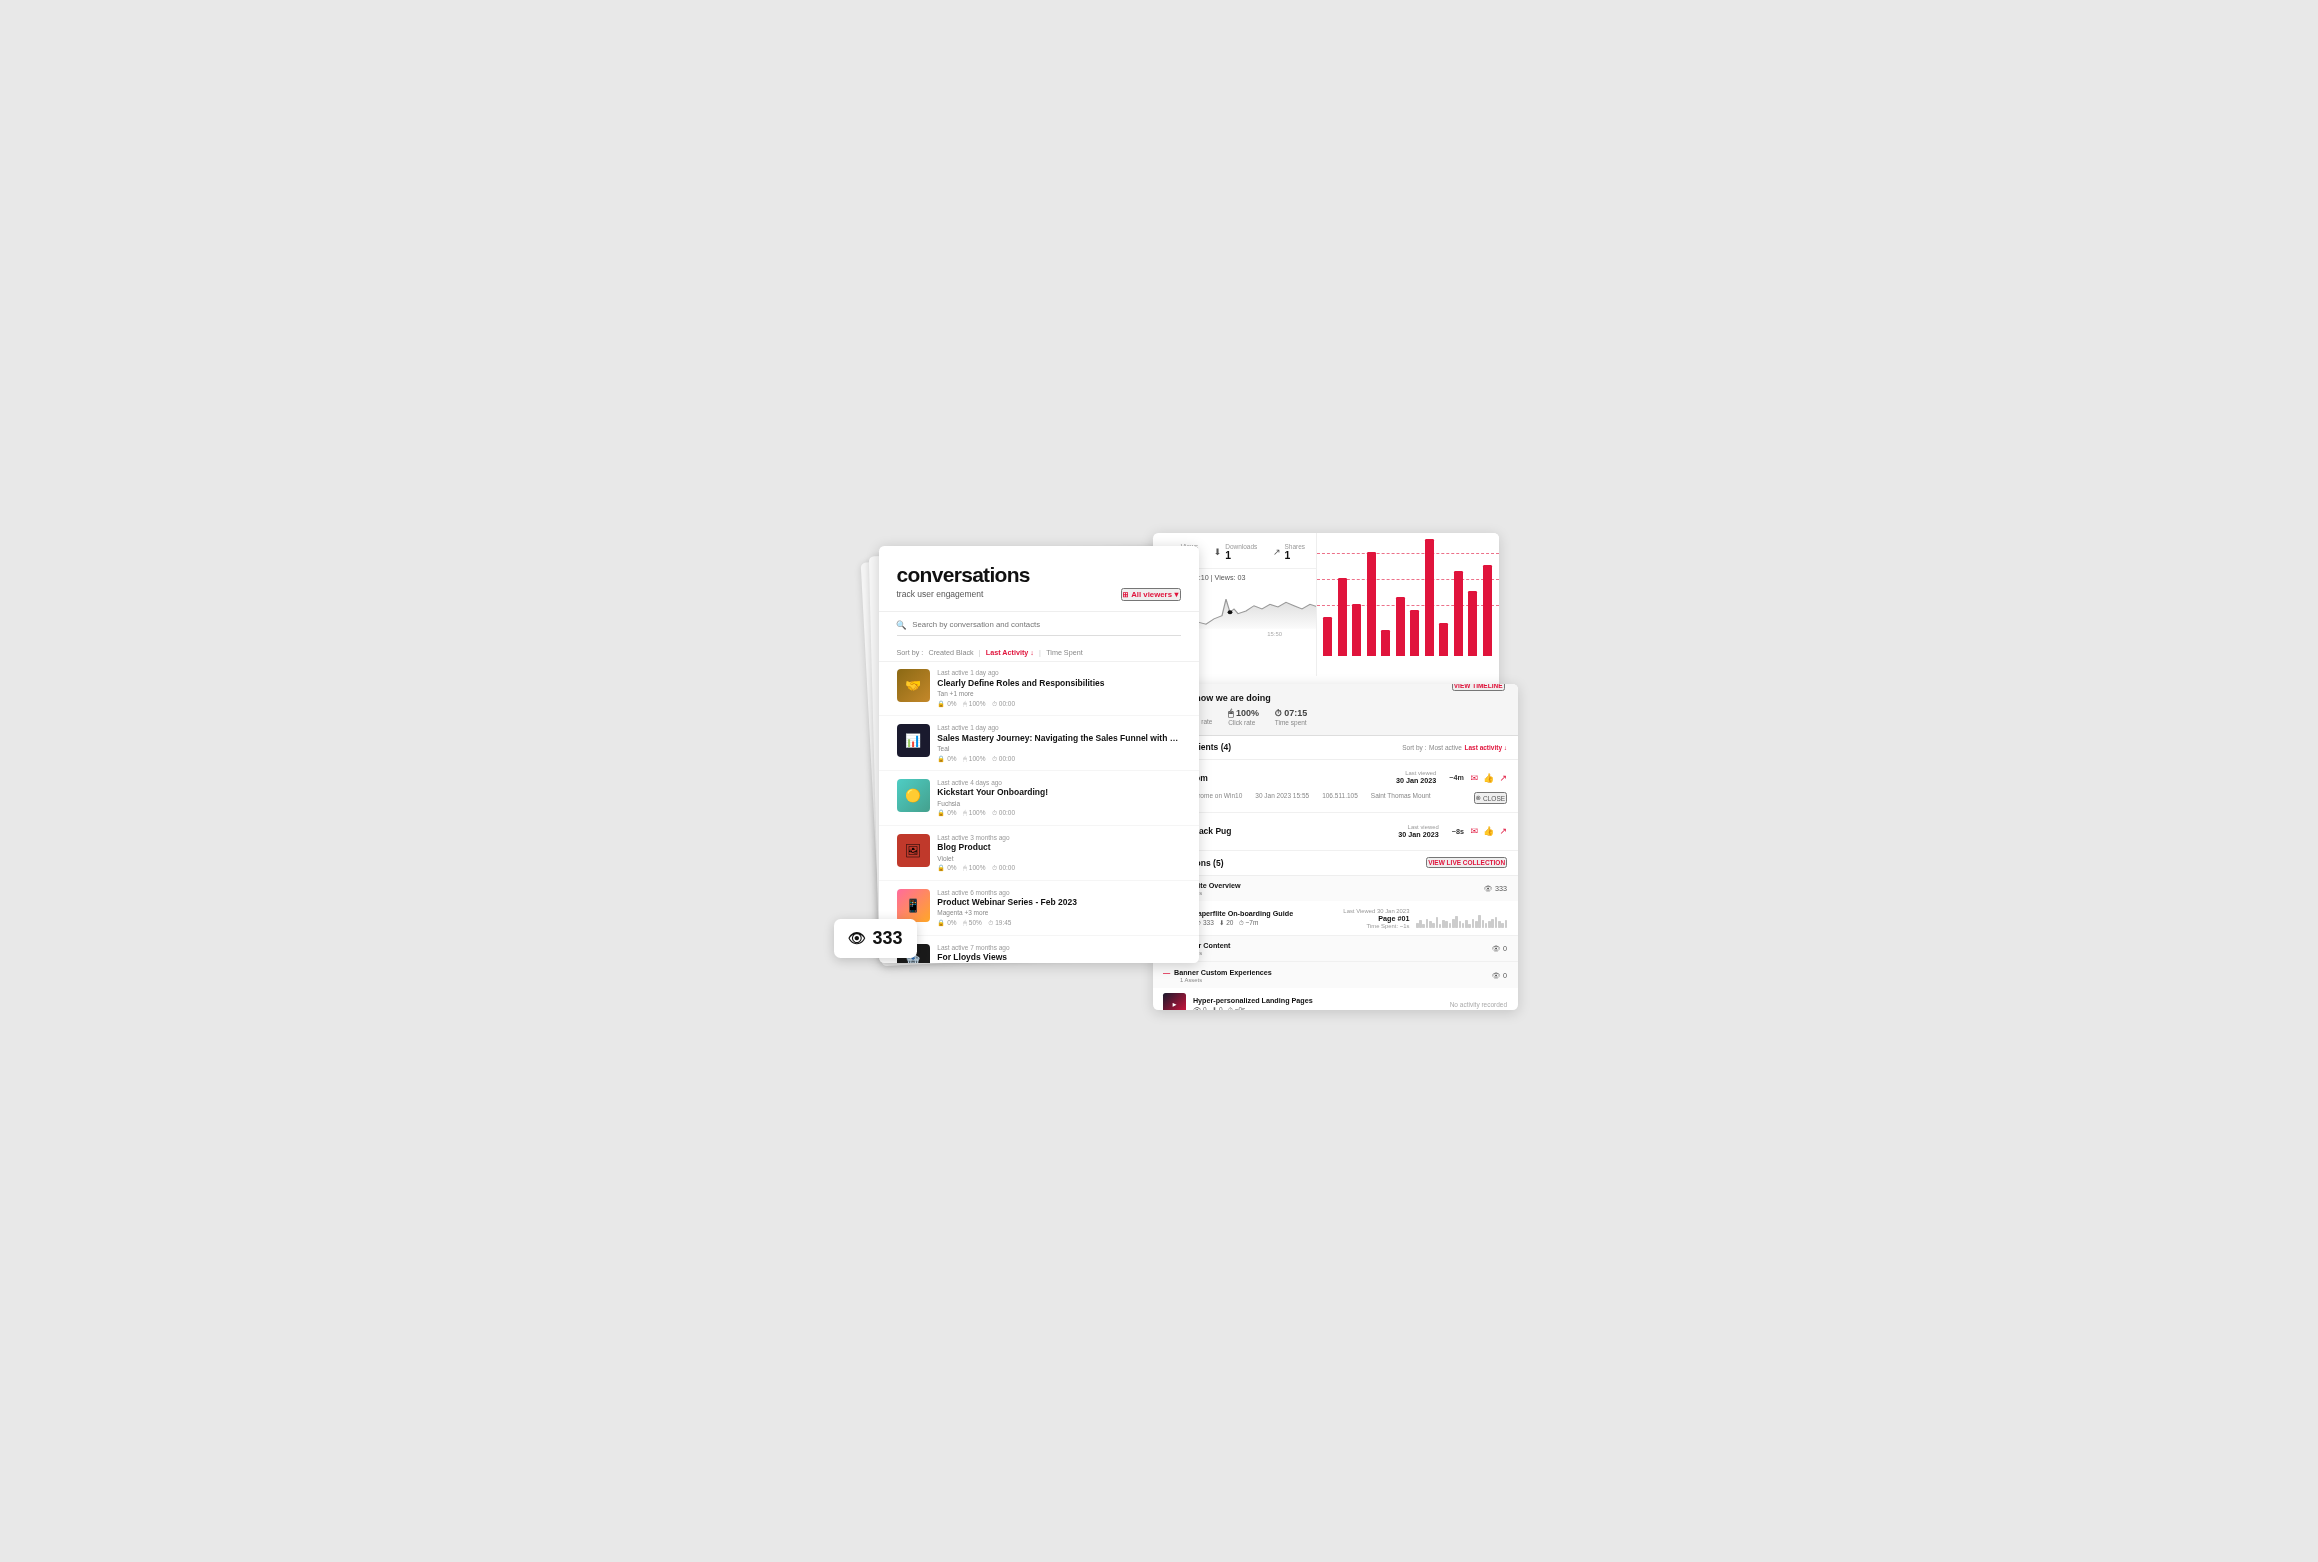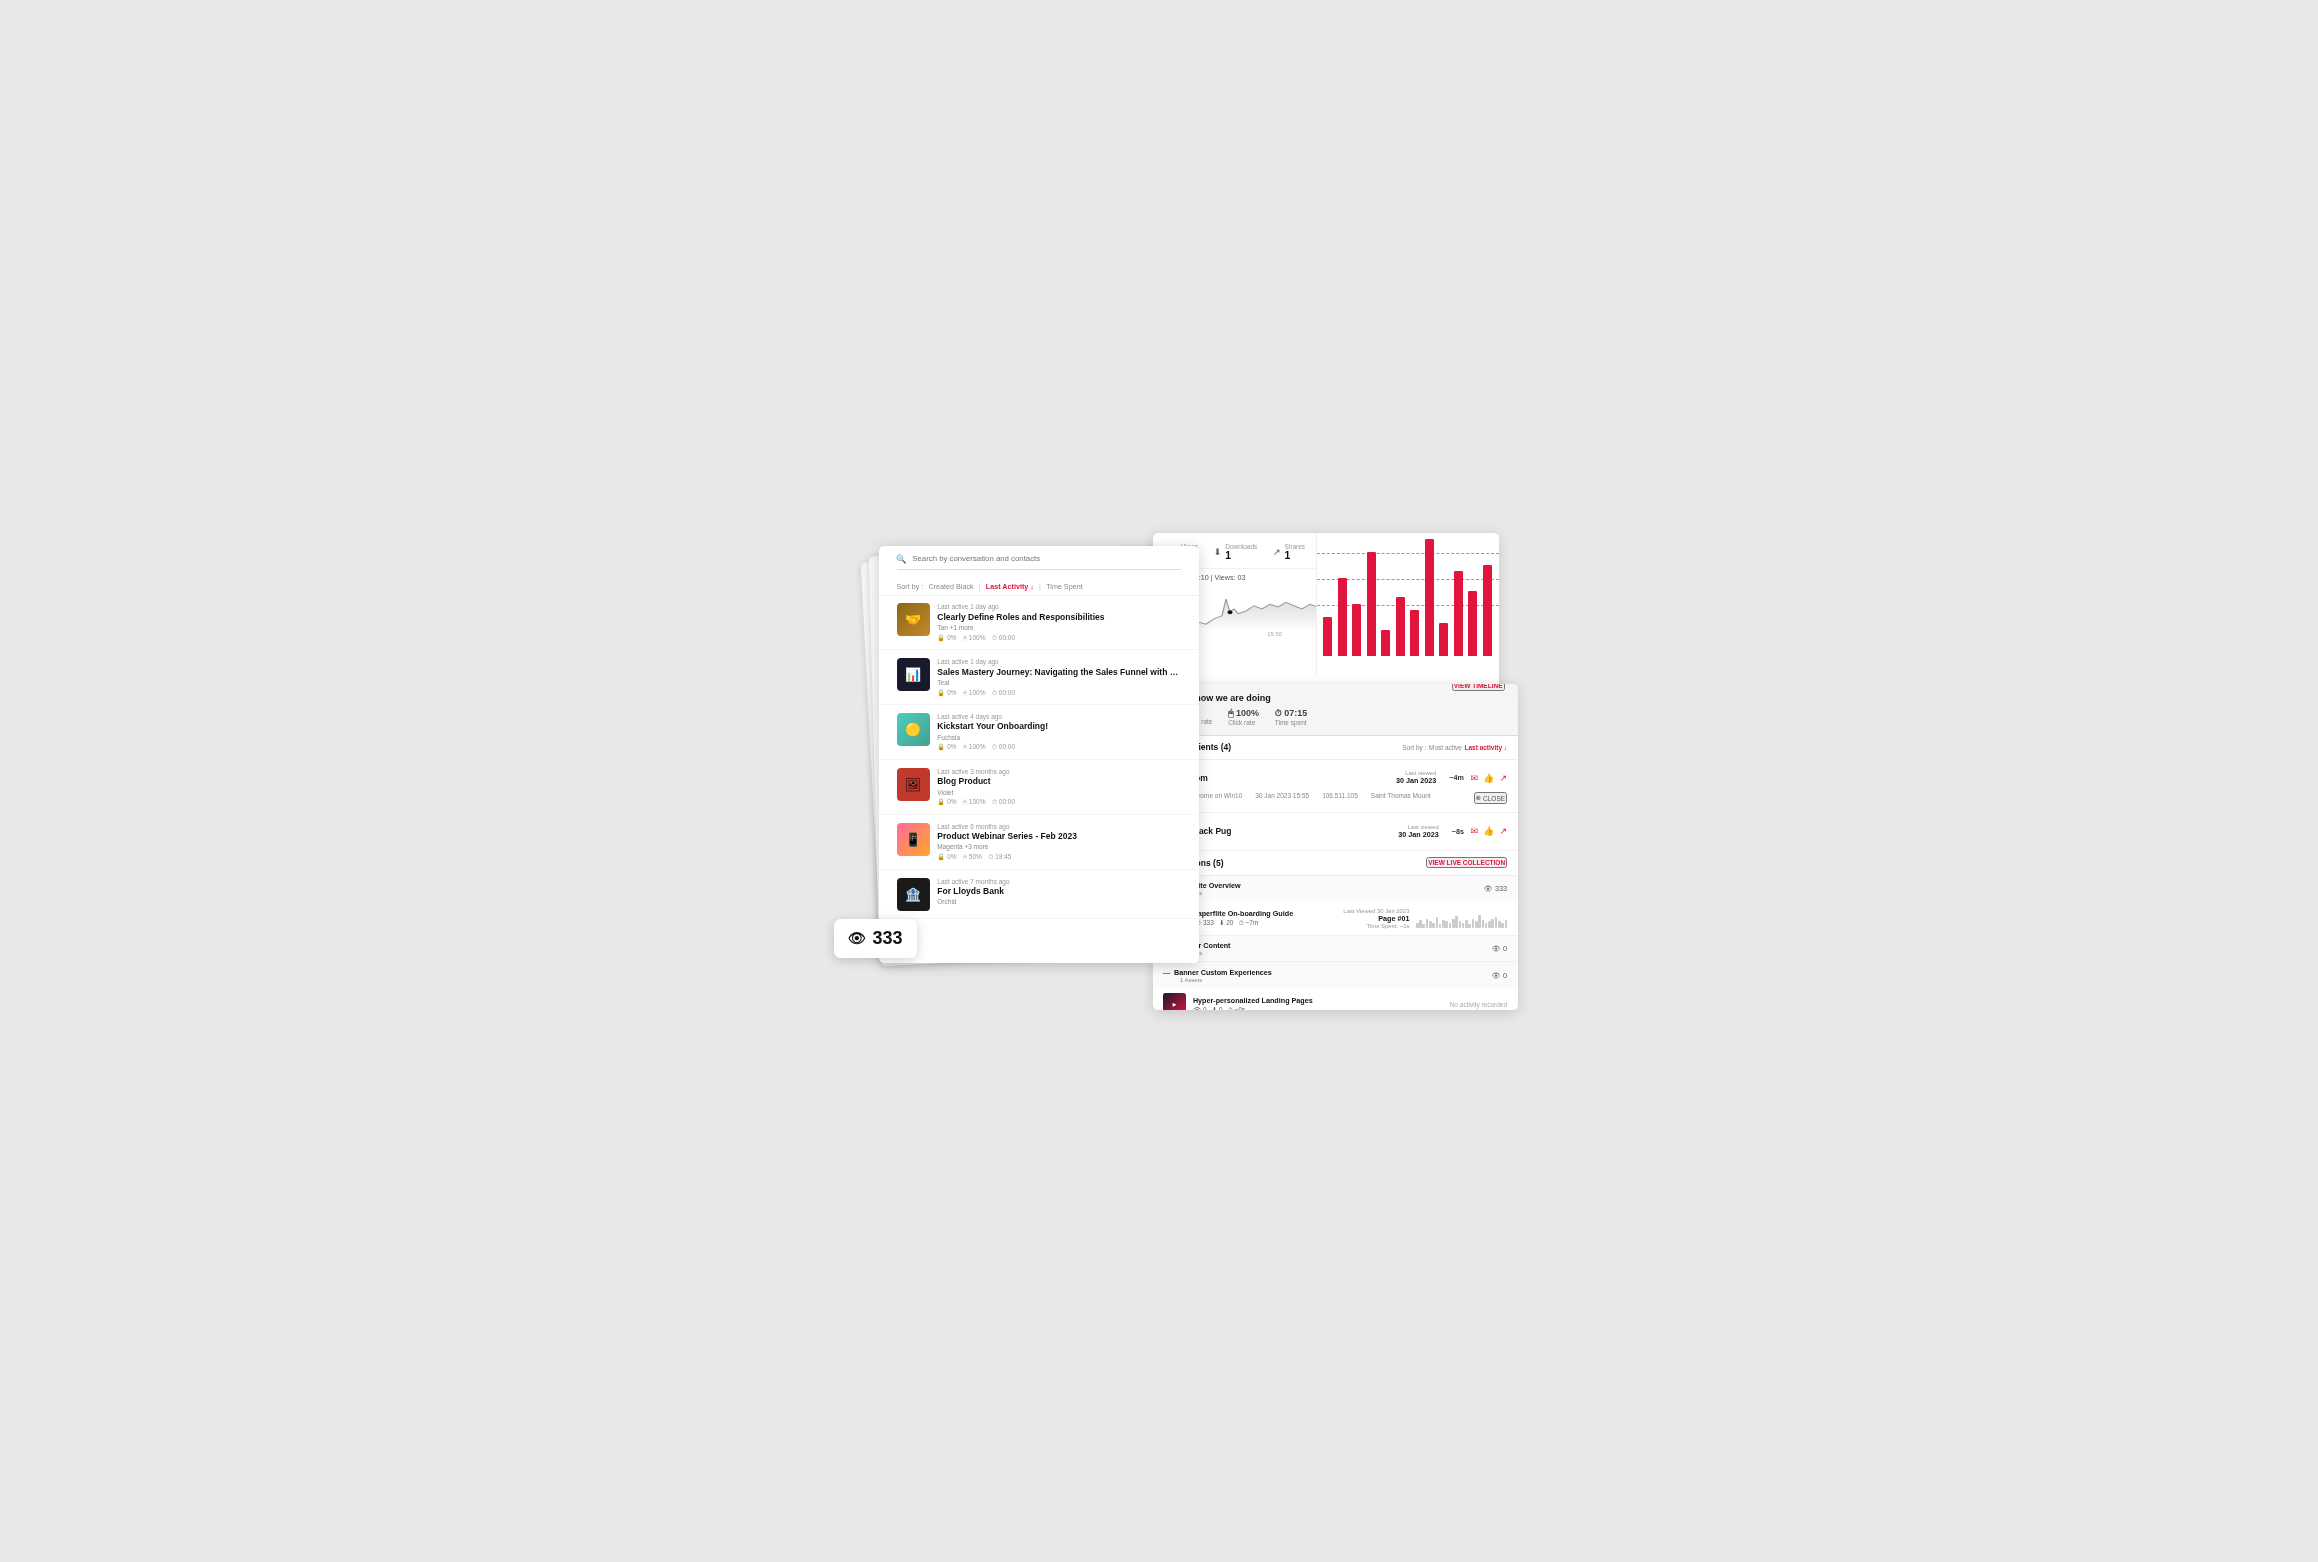--- a/index.html
+++ b/index.html
@@ -554,20 +554,31 @@
   </style>
 </head>
 <body>
 
 <div class="scene">
 
   <div class="stack-paper paper-back-3"></div>
   <div class="stack-paper paper-back-2"></div>
 
   <div class="conversations-panel stack-paper">
+    <div class="conv-header">
+      <div class="conv-title">conversations</div>
+      <div class="conv-subtitle-row">
+        <span class="conv-subtitle">track user engagement</span>
+        <button class="all-viewers-btn">
+          <span class="filter-icon">⊞</span>
+          <span>All viewers</span>
+          <span>▾</span>
+        </button>
+      </div>
+    </div>
 
     <div class="search-bar">
       <span class="search-icon-el">🔍</span>
       <input class="search-input" type="text" placeholder="Search by conversation and contacts" style="">
     </div>
 
     <div class="sort-bar">
       <span class="sort-label">Sort by :</span>
       <span class="sort-item">Created Black</span>
       <span class="sort-divider">|</span>
@@ -651,21 +662,21 @@
           <span class="stat-item">⏱ 19:45</span>
         </div>
       </div>
     </div>
         <div class="conv-item">
       <div class="conv-thumb" style="background:#1a1a1a;">
         <span style="font-size:13px;">🏦</span>
       </div>
       <div class="conv-info">
         <div class="conv-last-active">Last active 7 months ago</div>
-        <div class="conv-name">For Lloyds Bank</div>
+        <div class="conv-name">For Lloyds Views</div>
         <div class="conv-tag">Orchid</div>
 
       </div>
     </div>
       </div>
   </div>
 
   <div class="views-badge">
     <span class="views-eye">👁</span>
     <span>333</span>

